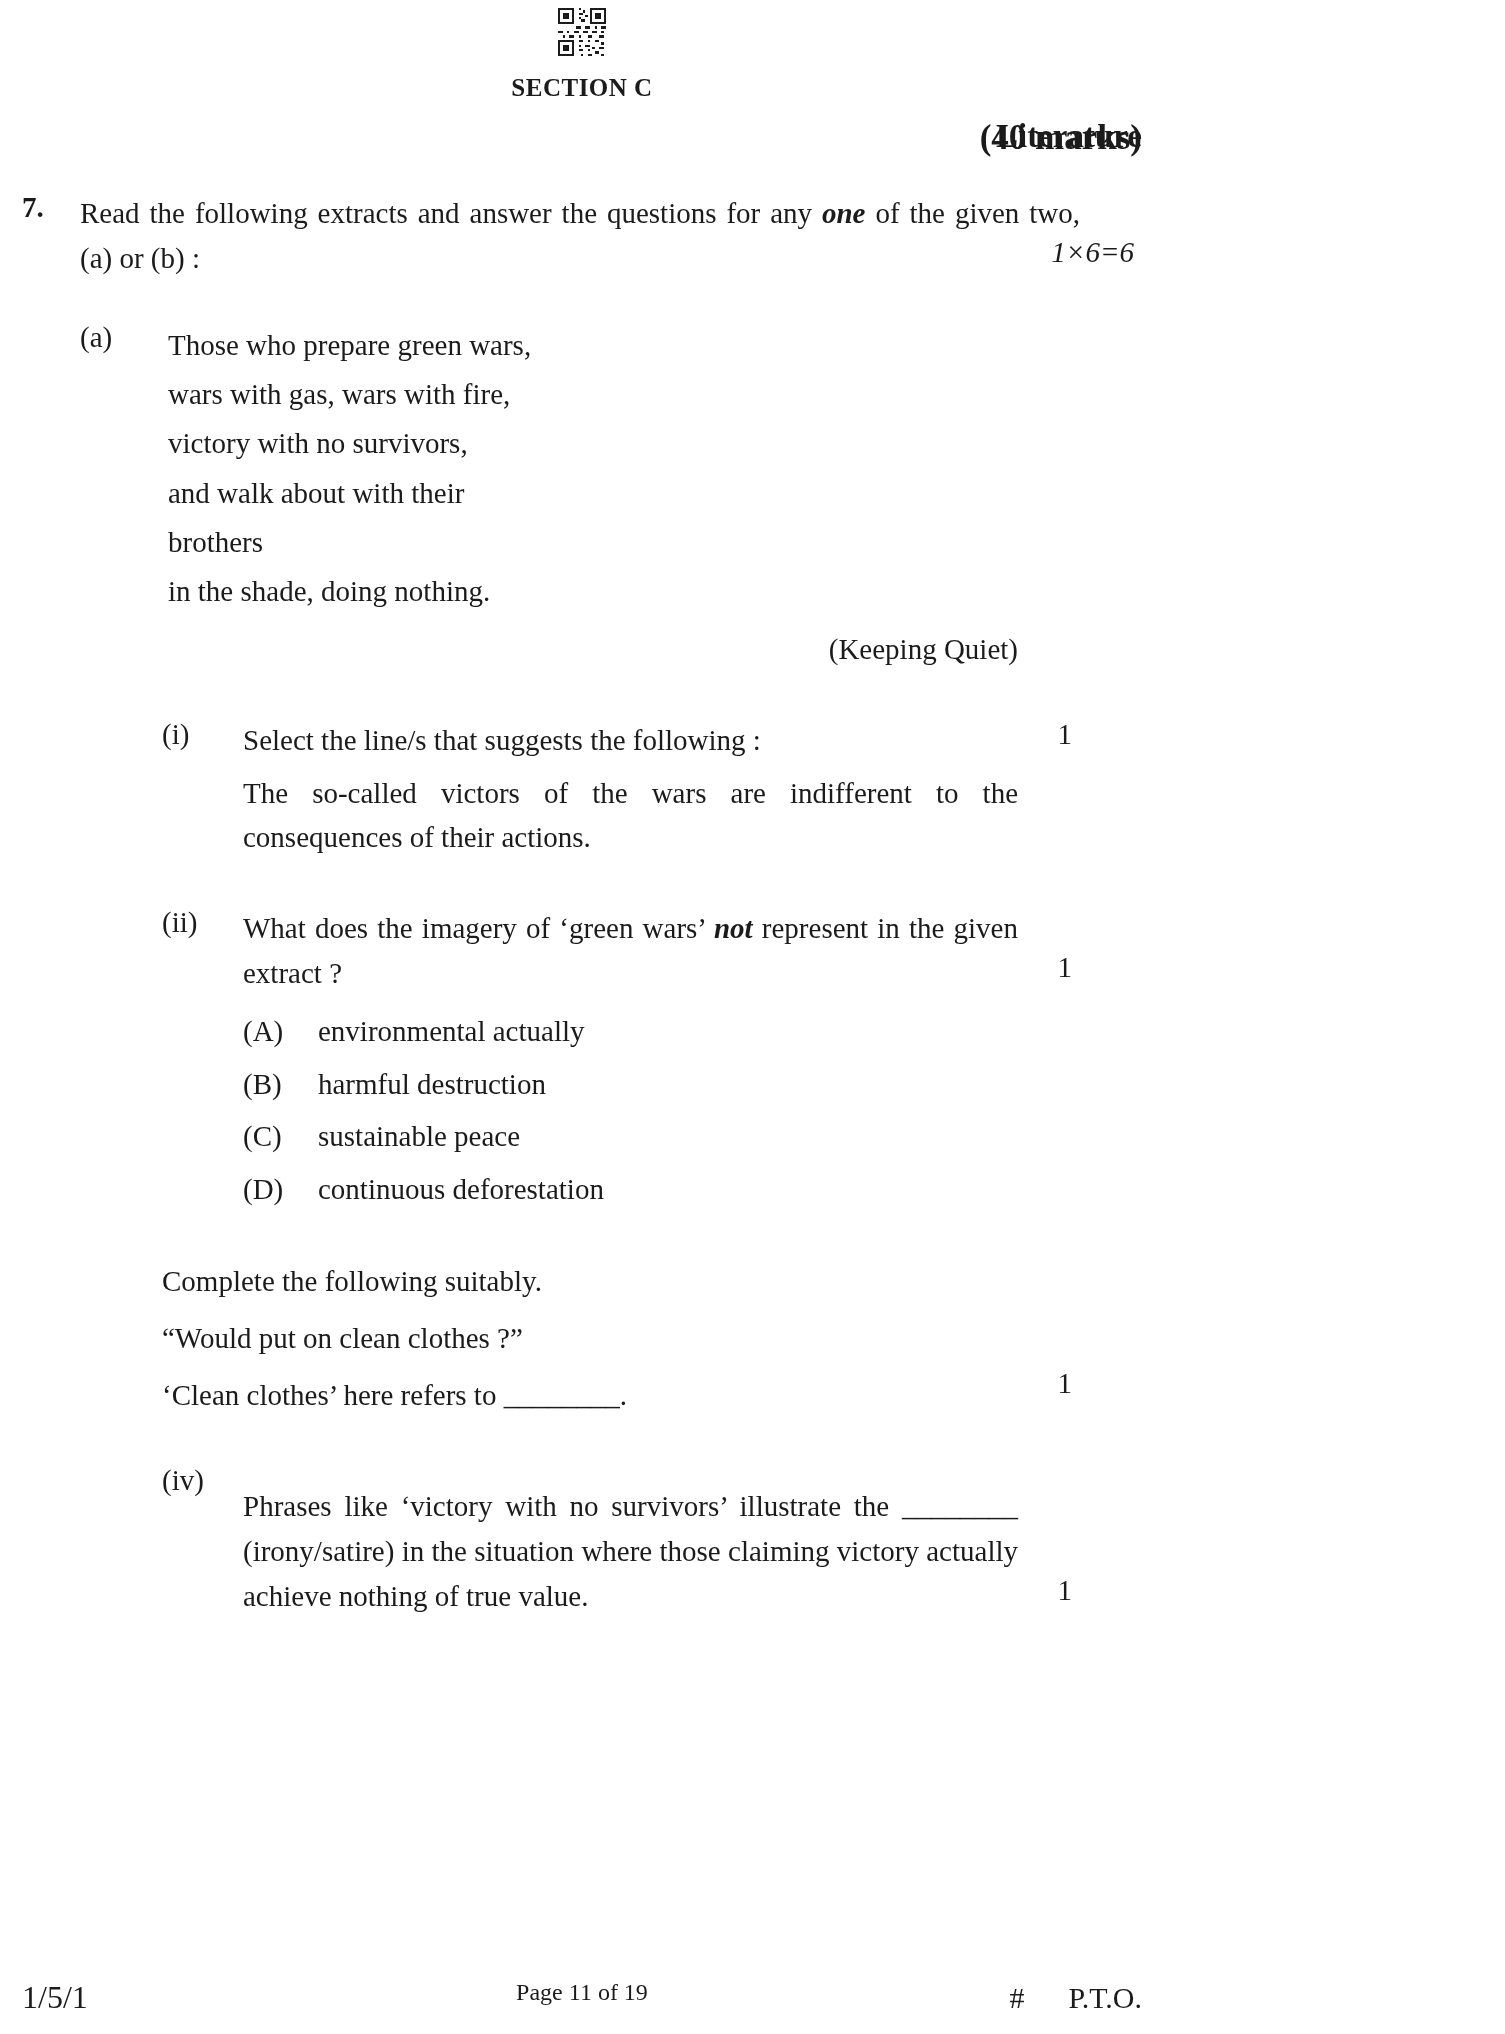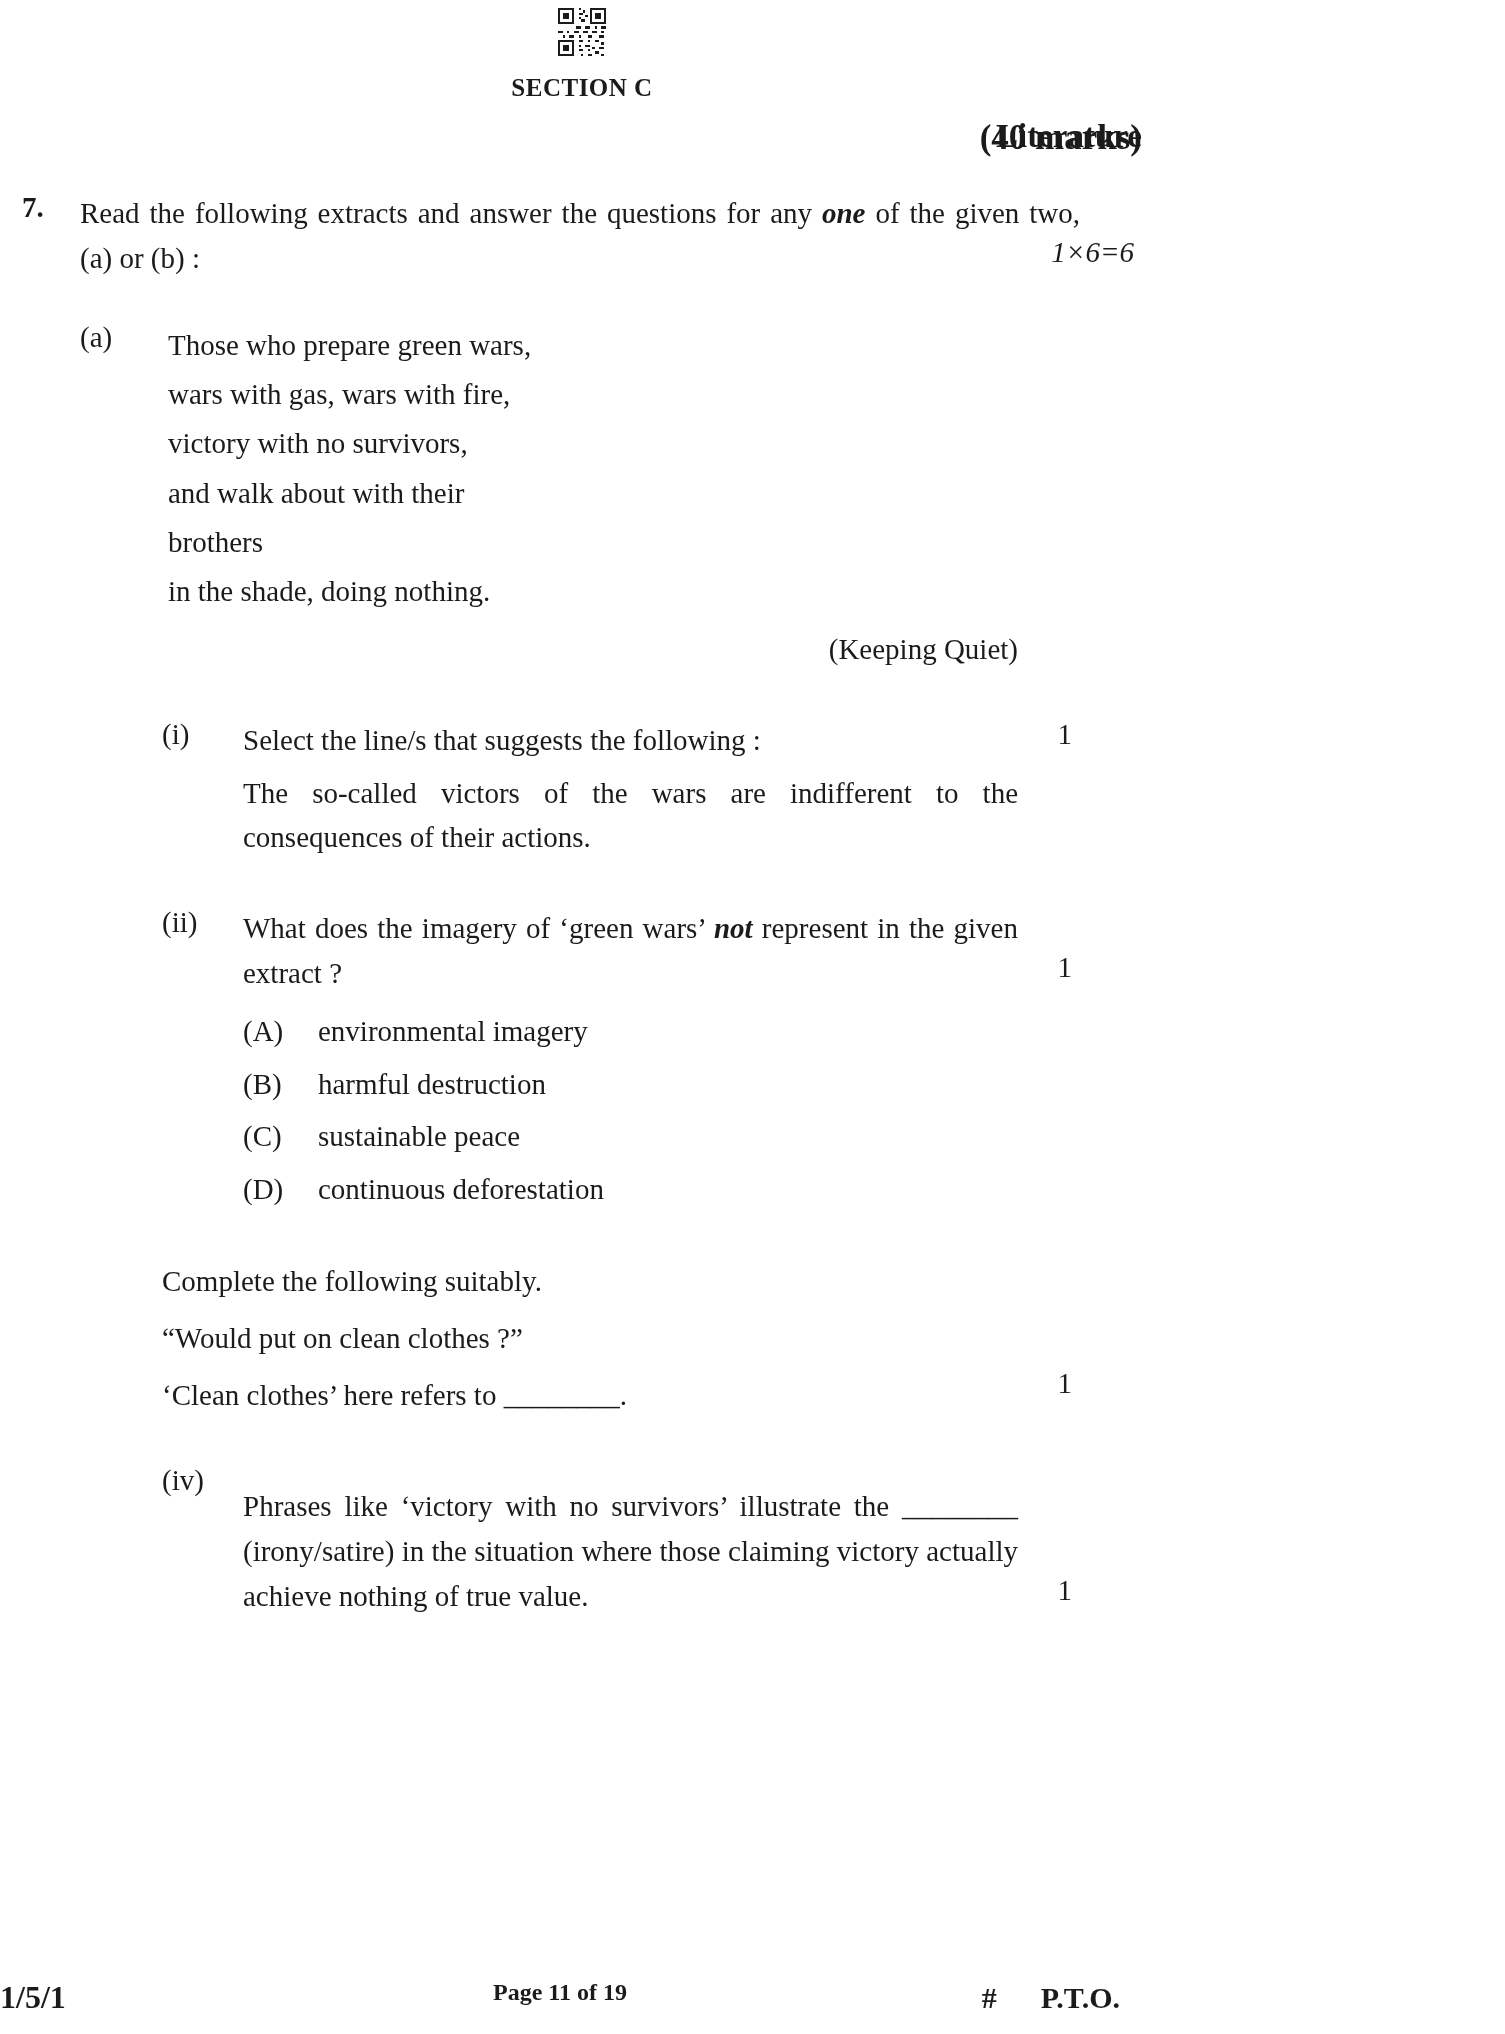--- a/index.html
+++ b/index.html
@@ -45,22 +45,22 @@
   .statement { margin-top:8px; }
 
   .options { margin-top:12px; }
   .option-row { display:flex; line-height:1.64; margin-top:5px; }
   .option-label { width:75px; }
   .option-text { flex:1; }
 
   .line2 { margin-top:12px; line-height:1.55; }
   .line1 { line-height:1.55; }
 
-  .footer { margin-top:auto; position:relative; width:1120px; 
-            display:flex; align-items:baseline; padding-bottom:18px; font-weight:bold; }
+  .footer { margin-top:auto; position:relative; width:1120px; margin-left:22px;
+            display:flex; align-items:baseline; padding-bottom:18px; font-weight:normal; }
   .footer-code { font-size:32px; }
   .footer-center { position:absolute; left:50%; transform:translateX(-50%); font-size:24px; }
   .footer-right { margin-left:auto; display:flex; gap:44px; font-size:30px; }
 </style>
 </head>
 <body>
 
 <div class="page">
   <div class="content">
 
@@ -165,21 +165,21 @@
           <div class="subq-main">
             <div class="rel">
               <p class="just">
                 <span>What does the imagery of ‘green wars’ </span><span class="bi">not</span><span> represent in the given extract ?</span>
               </p>
               <span class="mk mk-bottom">1</span>
             </div>
             <div class="options">
               <div class="option-row">
                 <span class="option-label">(A)</span>
-                <span class="option-text">environmental imagery</span>
+                <span class="option-text">environmental actually</span>
               </div>
               <div class="option-row">
                 <span class="option-label">(B)</span>
                 <span class="option-text">harmful destruction</span>
               </div>
               <div class="option-row">
                 <span class="option-label">(C)</span>
                 <span class="option-text">sustainable peace</span>
               </div>
               <div class="option-row">

